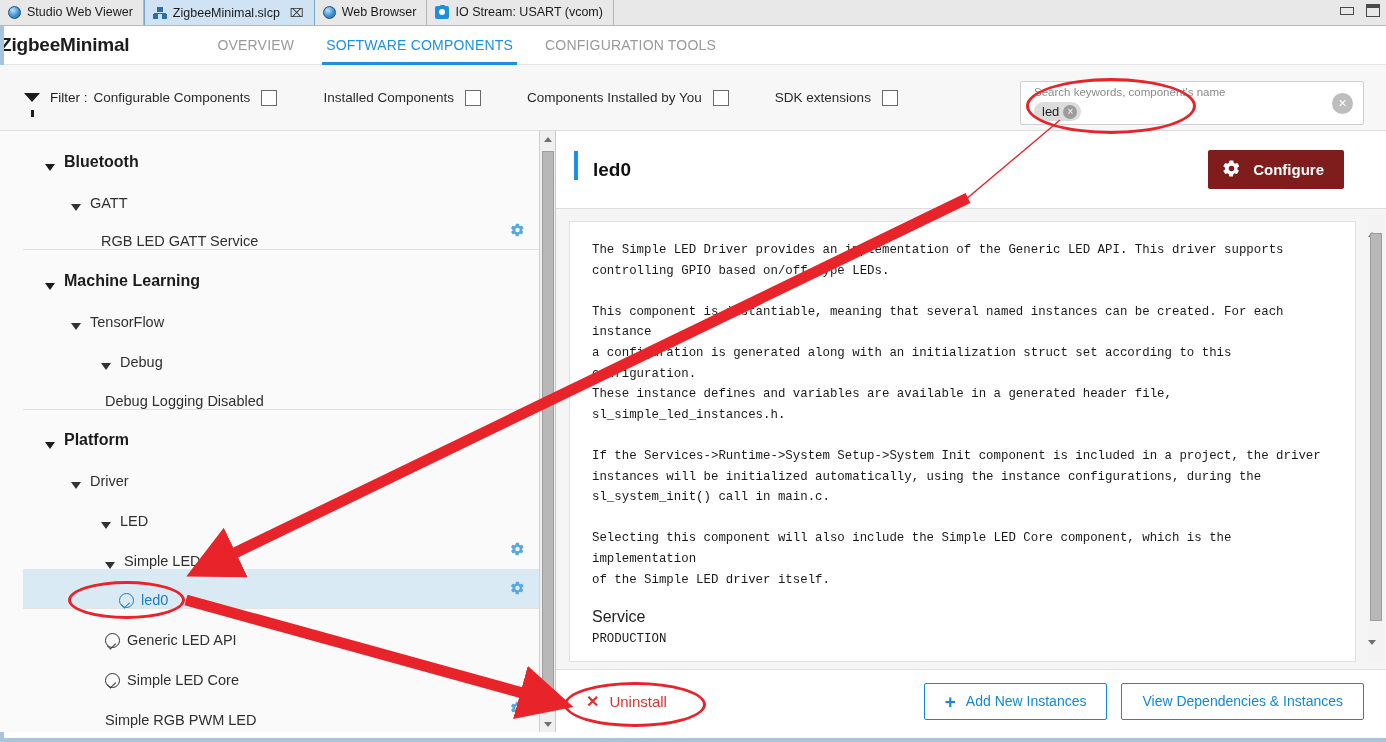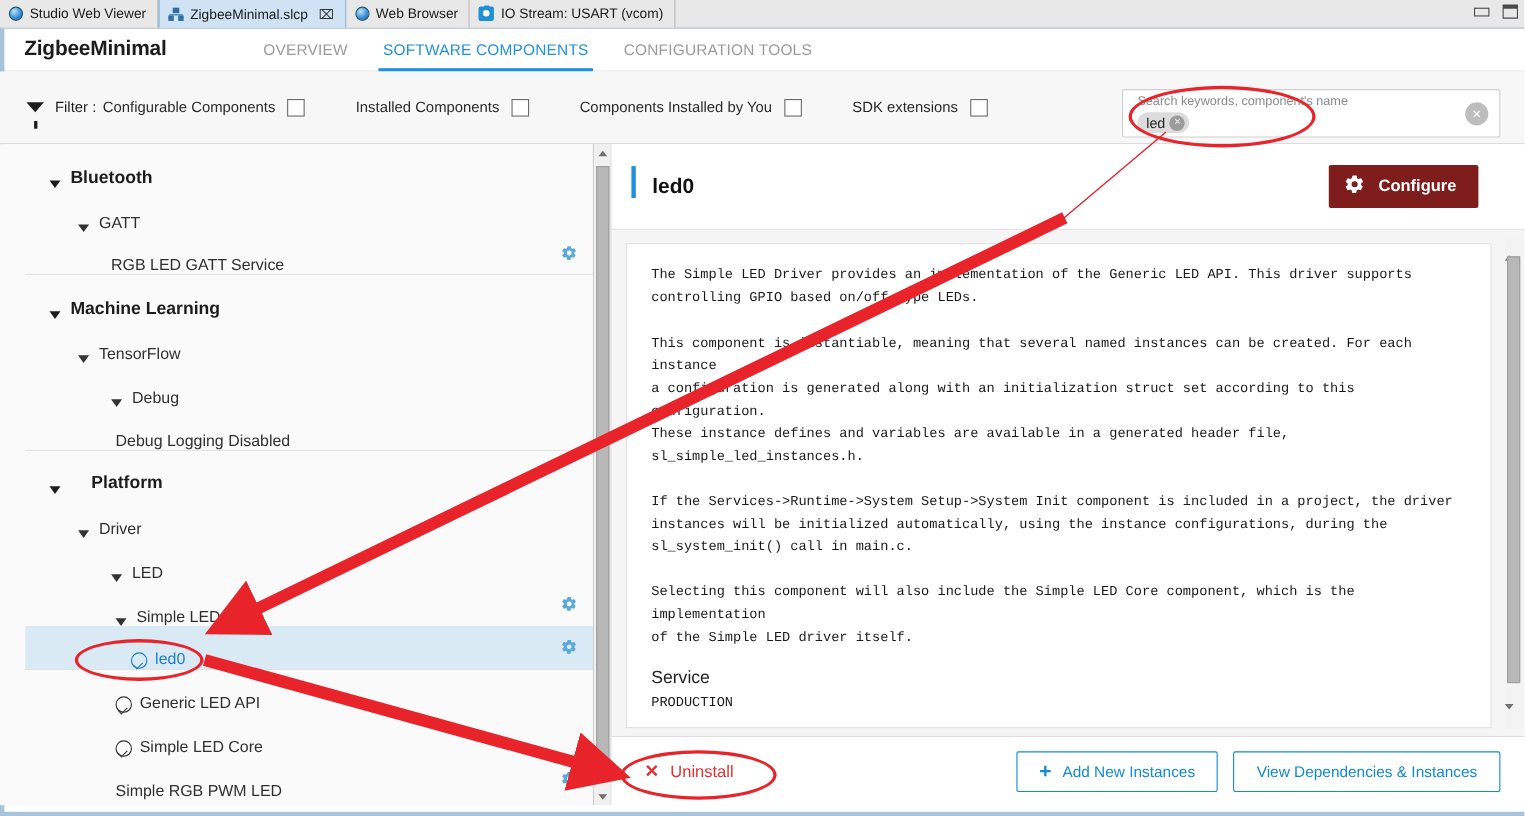--- a/index.html
+++ b/index.html
@@ -89,21 +89,20 @@
   }
   .wmin-box { width: 14px; height: 8px; border: 1px solid #4a4a4a; }
   .wmax { width: 14px; height: 13px; border: 1px solid #4a4a4a; border-top-width: 4px; }
 
   
   .projhead {
     height: 39px;
     background: #ffffff;
     display: flex;
     align-items: center;
-    padding-left: 22px;
     border-bottom: 1px solid #e4e4e4;
   }
   .projtitle {
     font-size: 19px; font-weight: bold; color: #1c1c1c;
     margin-right: 72px; letter-spacing: -0.2px;
   }
   .maintabs { display: flex; align-items: flex-end; height: 39px; gap: 0; }
   .mtab {
     font-size: 14px; letter-spacing: 0.2px;
     color: #9a9a9a; padding: 0 16px;
@@ -432,21 +431,21 @@
             <span class="caret"></span>
             <span class="tlabel">TensorFlow</span>
           </div>
           <div class="trow sub" style="padding-left: 78px;">
             <span class="caret"></span>
             <span class="tlabel">Debug</span>
           </div>
           <div class="trow leaf sep" style="padding-left: 82px;">
             <span class="tlabel">Debug Logging Disabled</span>
           </div>
-          <div class="trow grp" style="padding-left: 22px; gap: 19px;">
+          <div class="trow grp" style="padding-left: 22px;">
             <span class="caret bold"></span>
             <span class="tlabel">Platform</span>
           </div>
           <div class="trow sub" style="padding-left: 48px;">
             <span class="caret"></span>
             <span class="tlabel">Driver</span>
           </div>
           <div class="trow sub" style="padding-left: 78px;">
             <span class="caret"></span>
             <span class="tlabel">LED</span>

